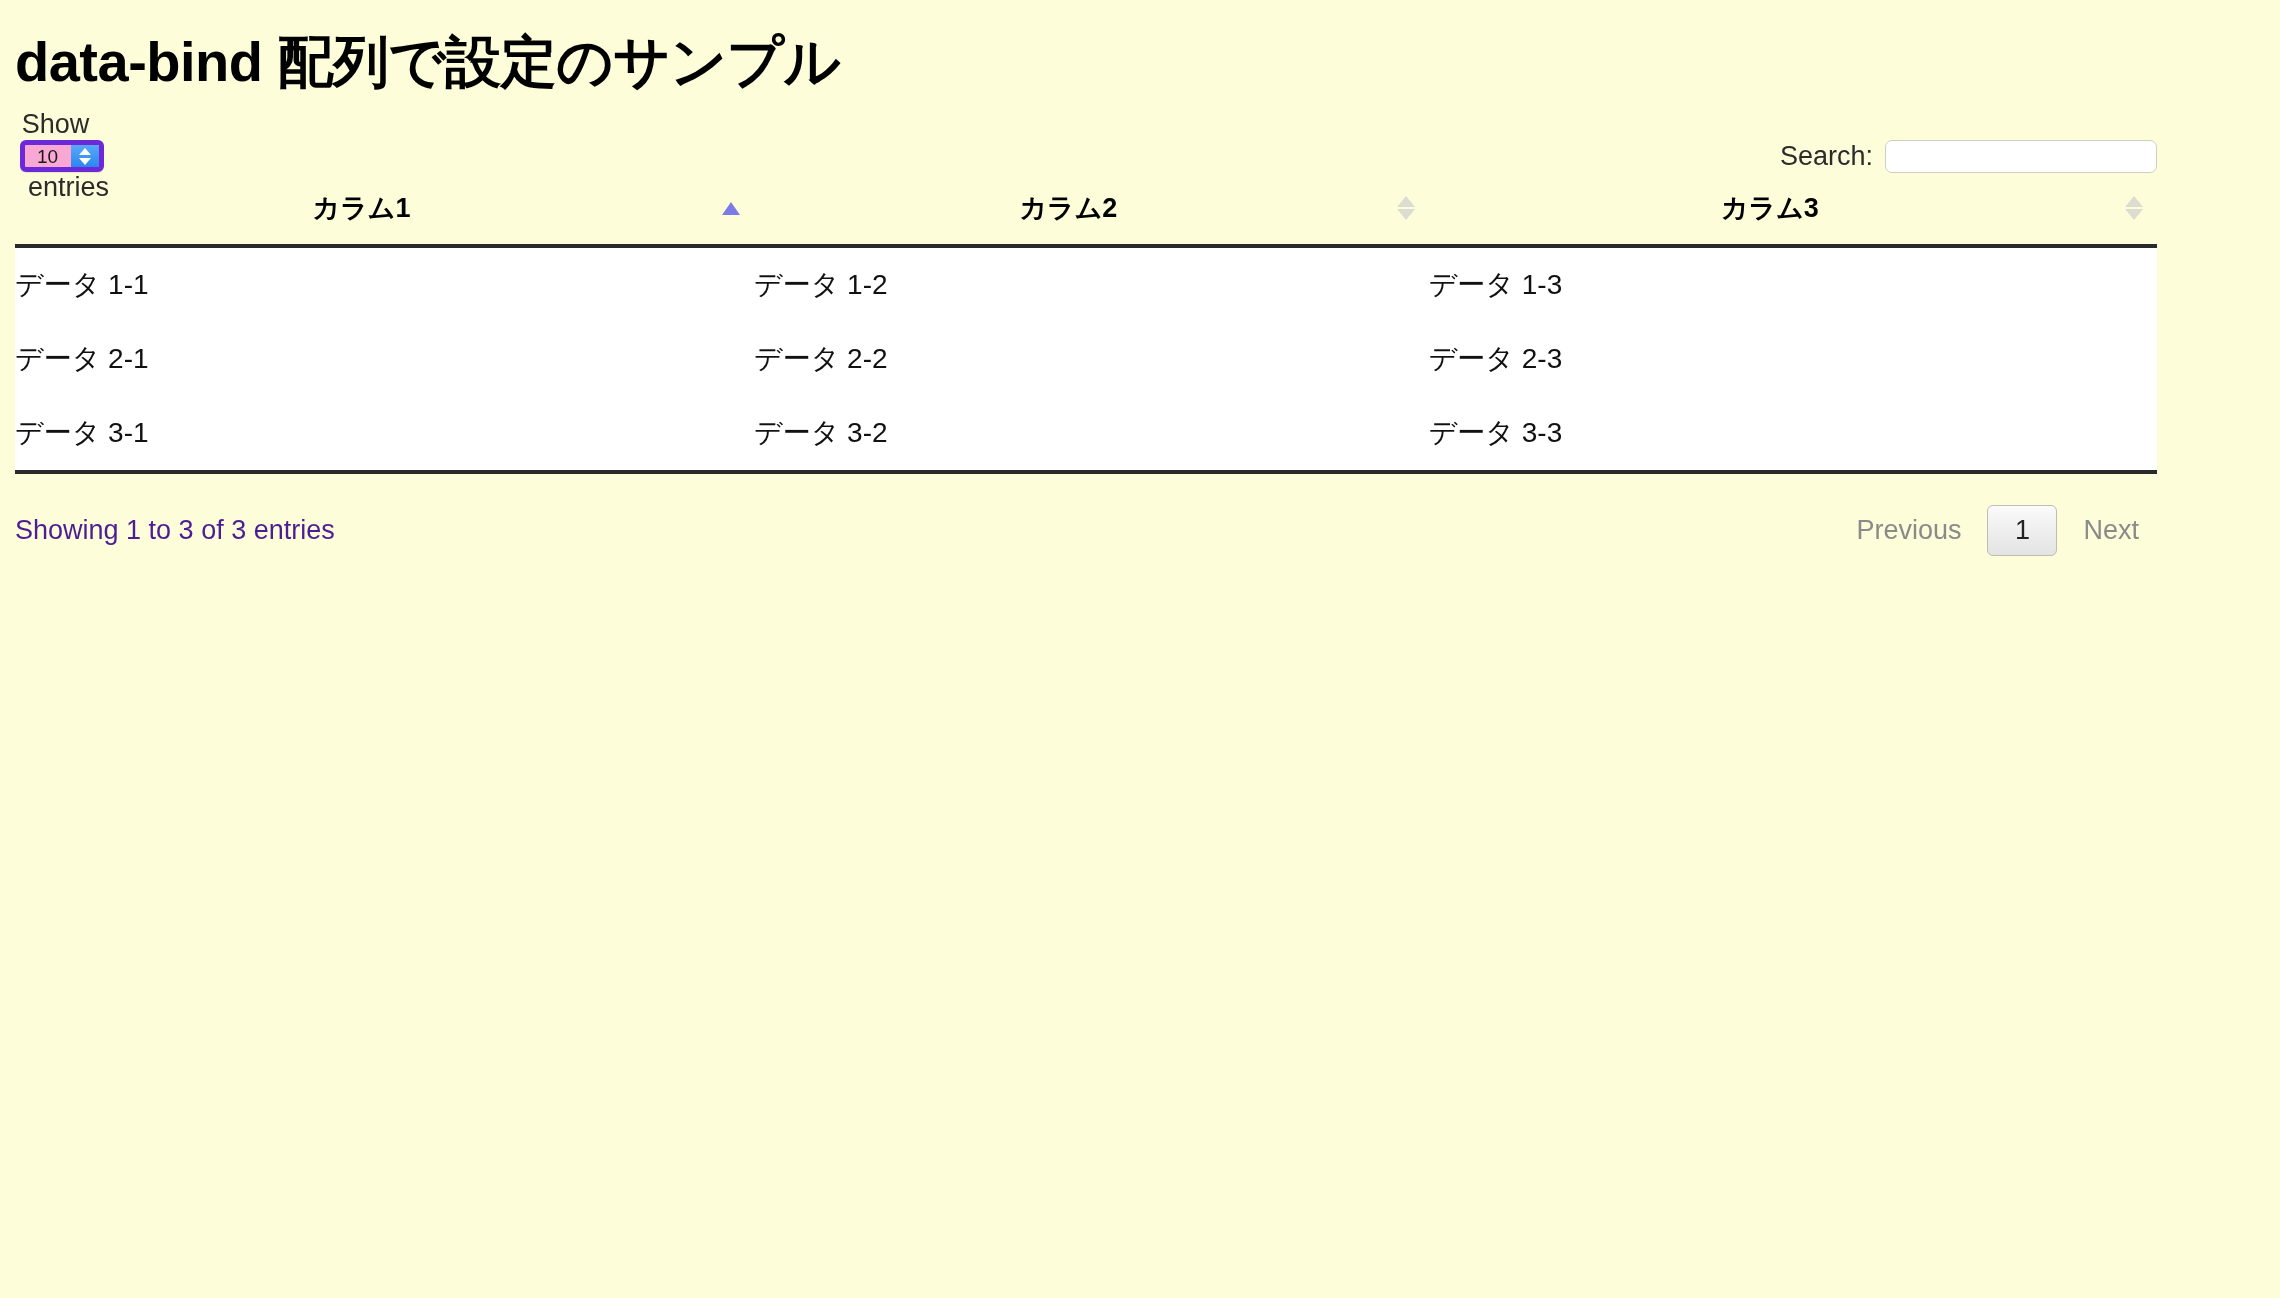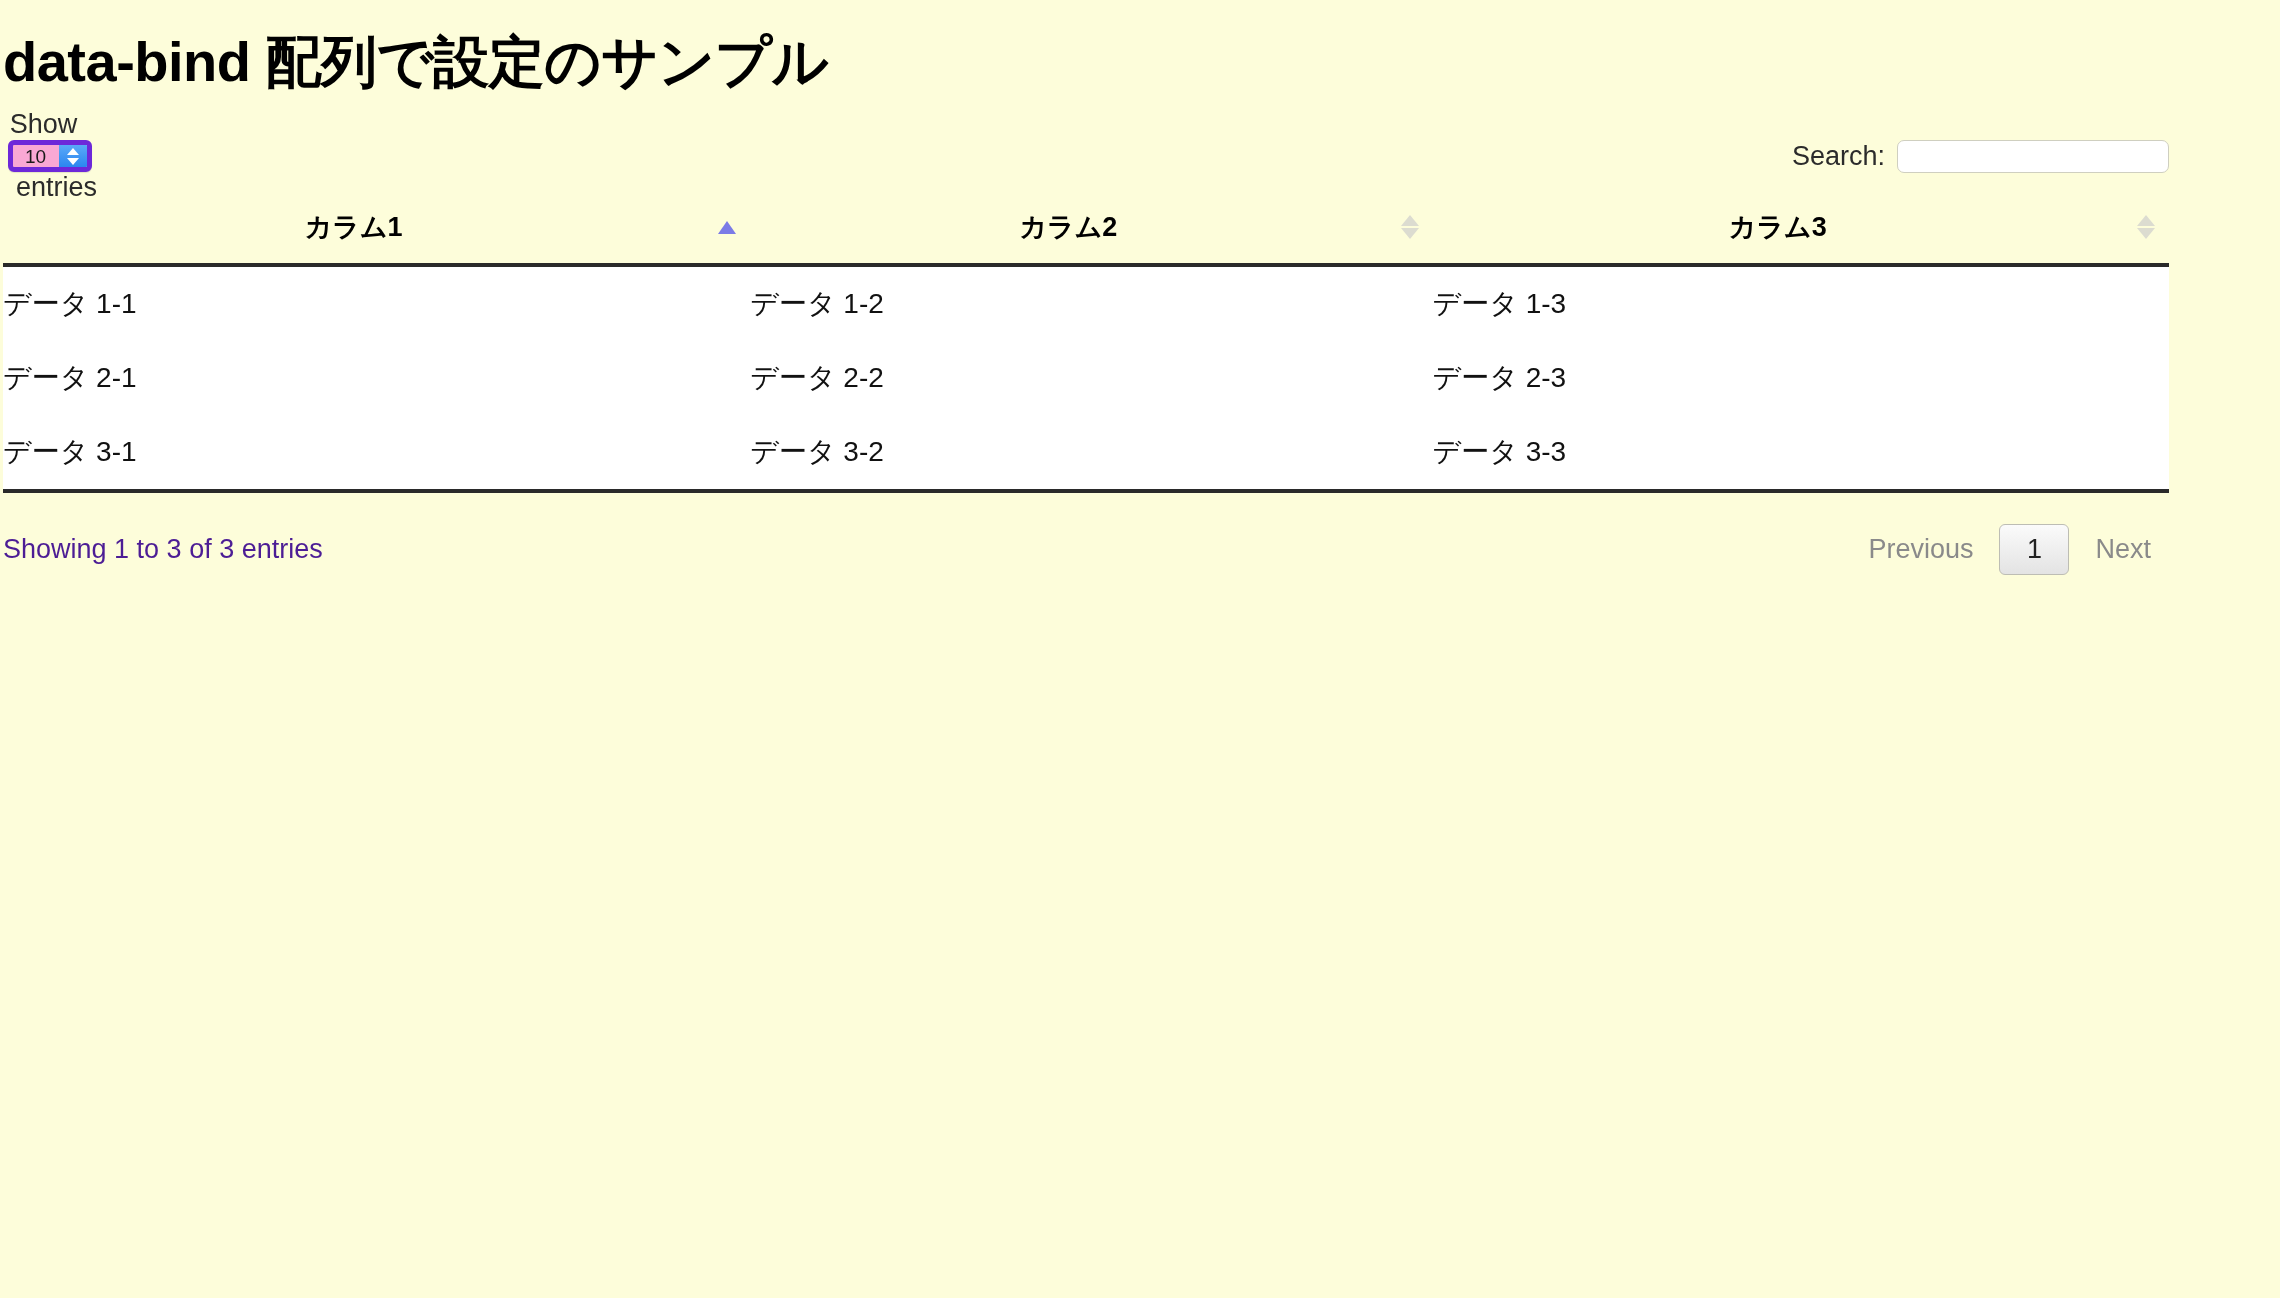--- a/index.html
+++ b/index.html
@@ -10,21 +10,21 @@
   body {
     width: 2280px;
     height: 1298px;
     background: #fdfdda;
     font-family: "Liberation Sans", "DejaVu Sans", sans-serif;
     color: #1a1a1a;
     -webkit-font-smoothing: antialiased;
     overflow: hidden;
   }
   .page {
-    padding: 0 3px;
+    padding: 0 15px;
     box-sizing: border-box;
     width: 2172px;
   }
 
   
   .page-title {
     font-size: 56px;
     font-weight: bold;
     letter-spacing: -0.5px;
     margin: 0;
@@ -129,21 +129,20 @@
     padding: 0 0 18px 0;
     position: relative;
     vertical-align: bottom;
     border-bottom: 4px solid #2a2a2a;
     background: transparent;
     cursor: pointer;
   }
   table.dataTable thead th .th-inner {
     display: block;
     padding-right: 46px;
-    margin-top: 19px;
   }
   .sort-icon {
     position: absolute;
     right: 14px;
     bottom: 24px;
     width: 18px;
     height: 24px;
   }
   .sort-icon .tri-up,
   .sort-icon .tri-dn {

